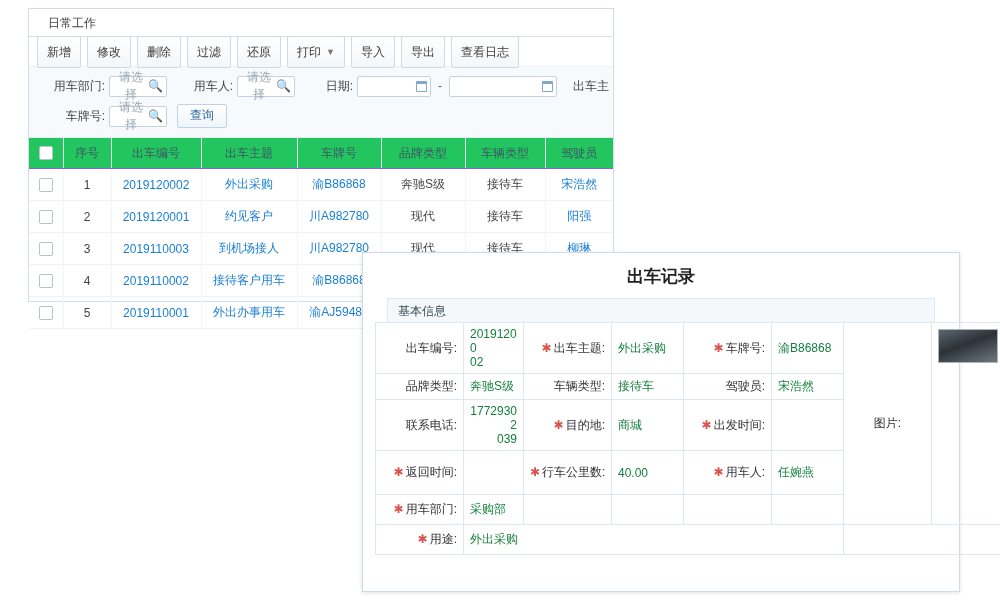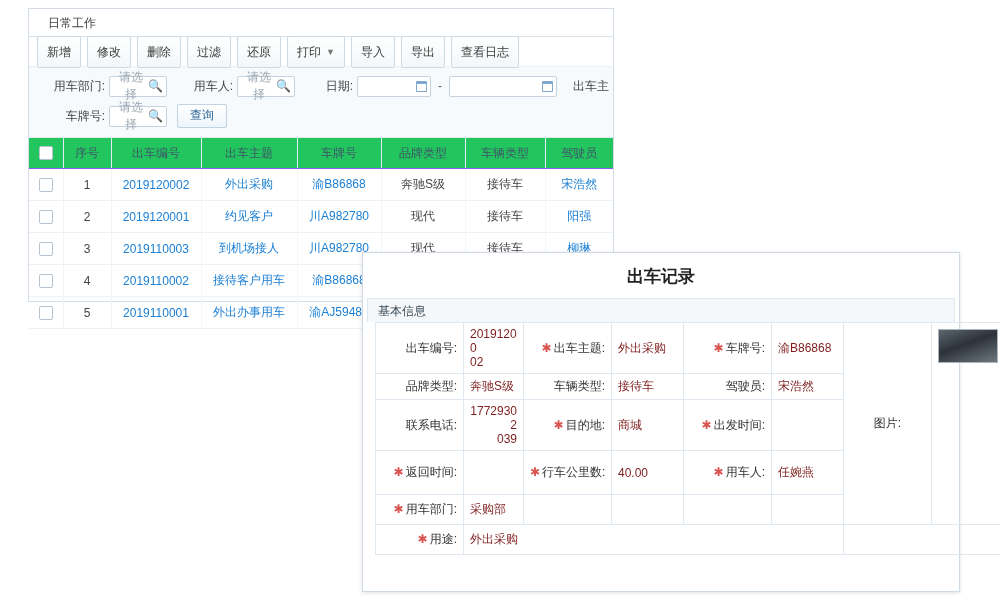--- a/index.html
+++ b/index.html
@@ -225,41 +225,41 @@
     box-sizing: border-box;
   }
   .detail-title {
     text-align: center;
     font-size: 17px;
     font-weight: bold;
     color: #222;
     padding: 12px 0 10px 0;
   }
   .section-bar {
-    margin: 0 4px;
+    margin: 0 24px;
     height: 24px;
     line-height: 24px;
     background: #f4f8fb;
     border: 1px solid #dfe8f0;
     border-bottom: none;
     padding-left: 10px;
     font-size: 12px;
     color: #3c4a56;
     box-sizing: border-box;
   }
   .detail-table {
     margin: 0 12px;
     width: calc(100% - 24px);
     border-collapse: collapse;
     table-layout: fixed;
   }
   .detail-table td {
     border: 1px solid #dfe8f0;
     font-size: 12px;
-    color: #7f1d1d;
+    color: #15803d;
     padding: 4px 6px;
     box-sizing: border-box;
     vertical-align: middle;
     word-break: break-all;
   }
   .detail-table td.lbl {
     text-align: right;
     background: #ffffff;
     color: #333;
     white-space: nowrap;

